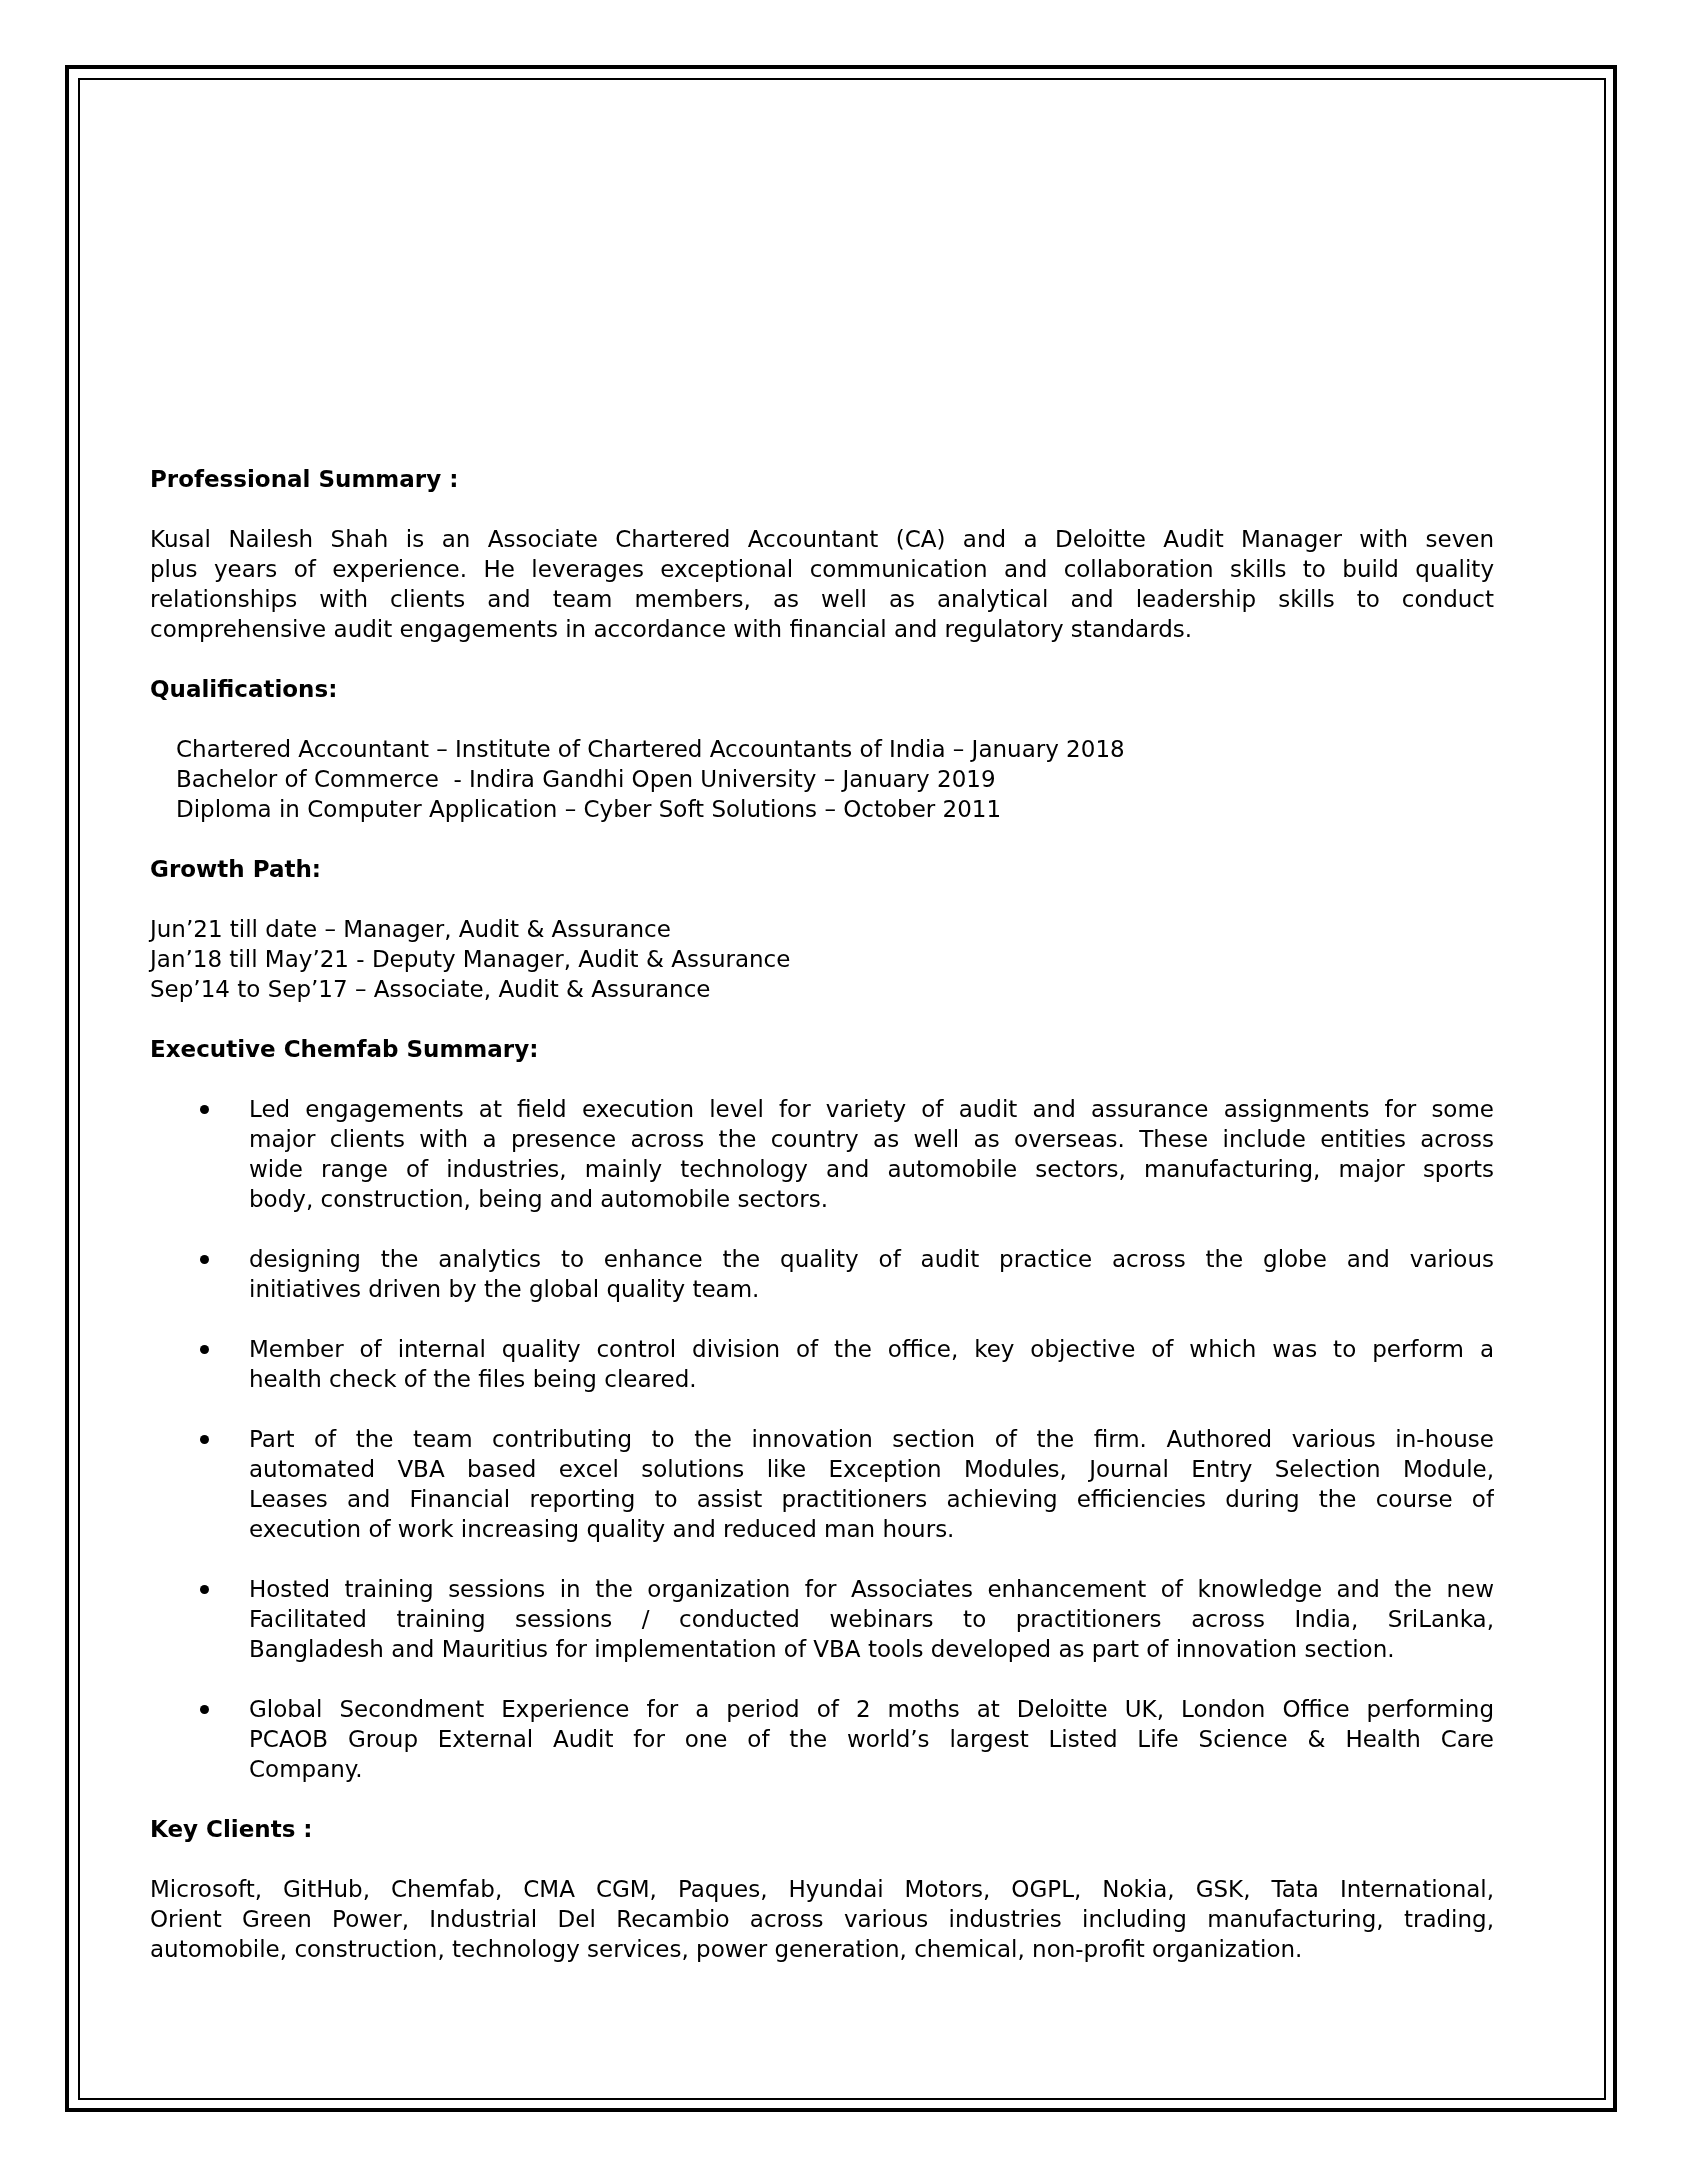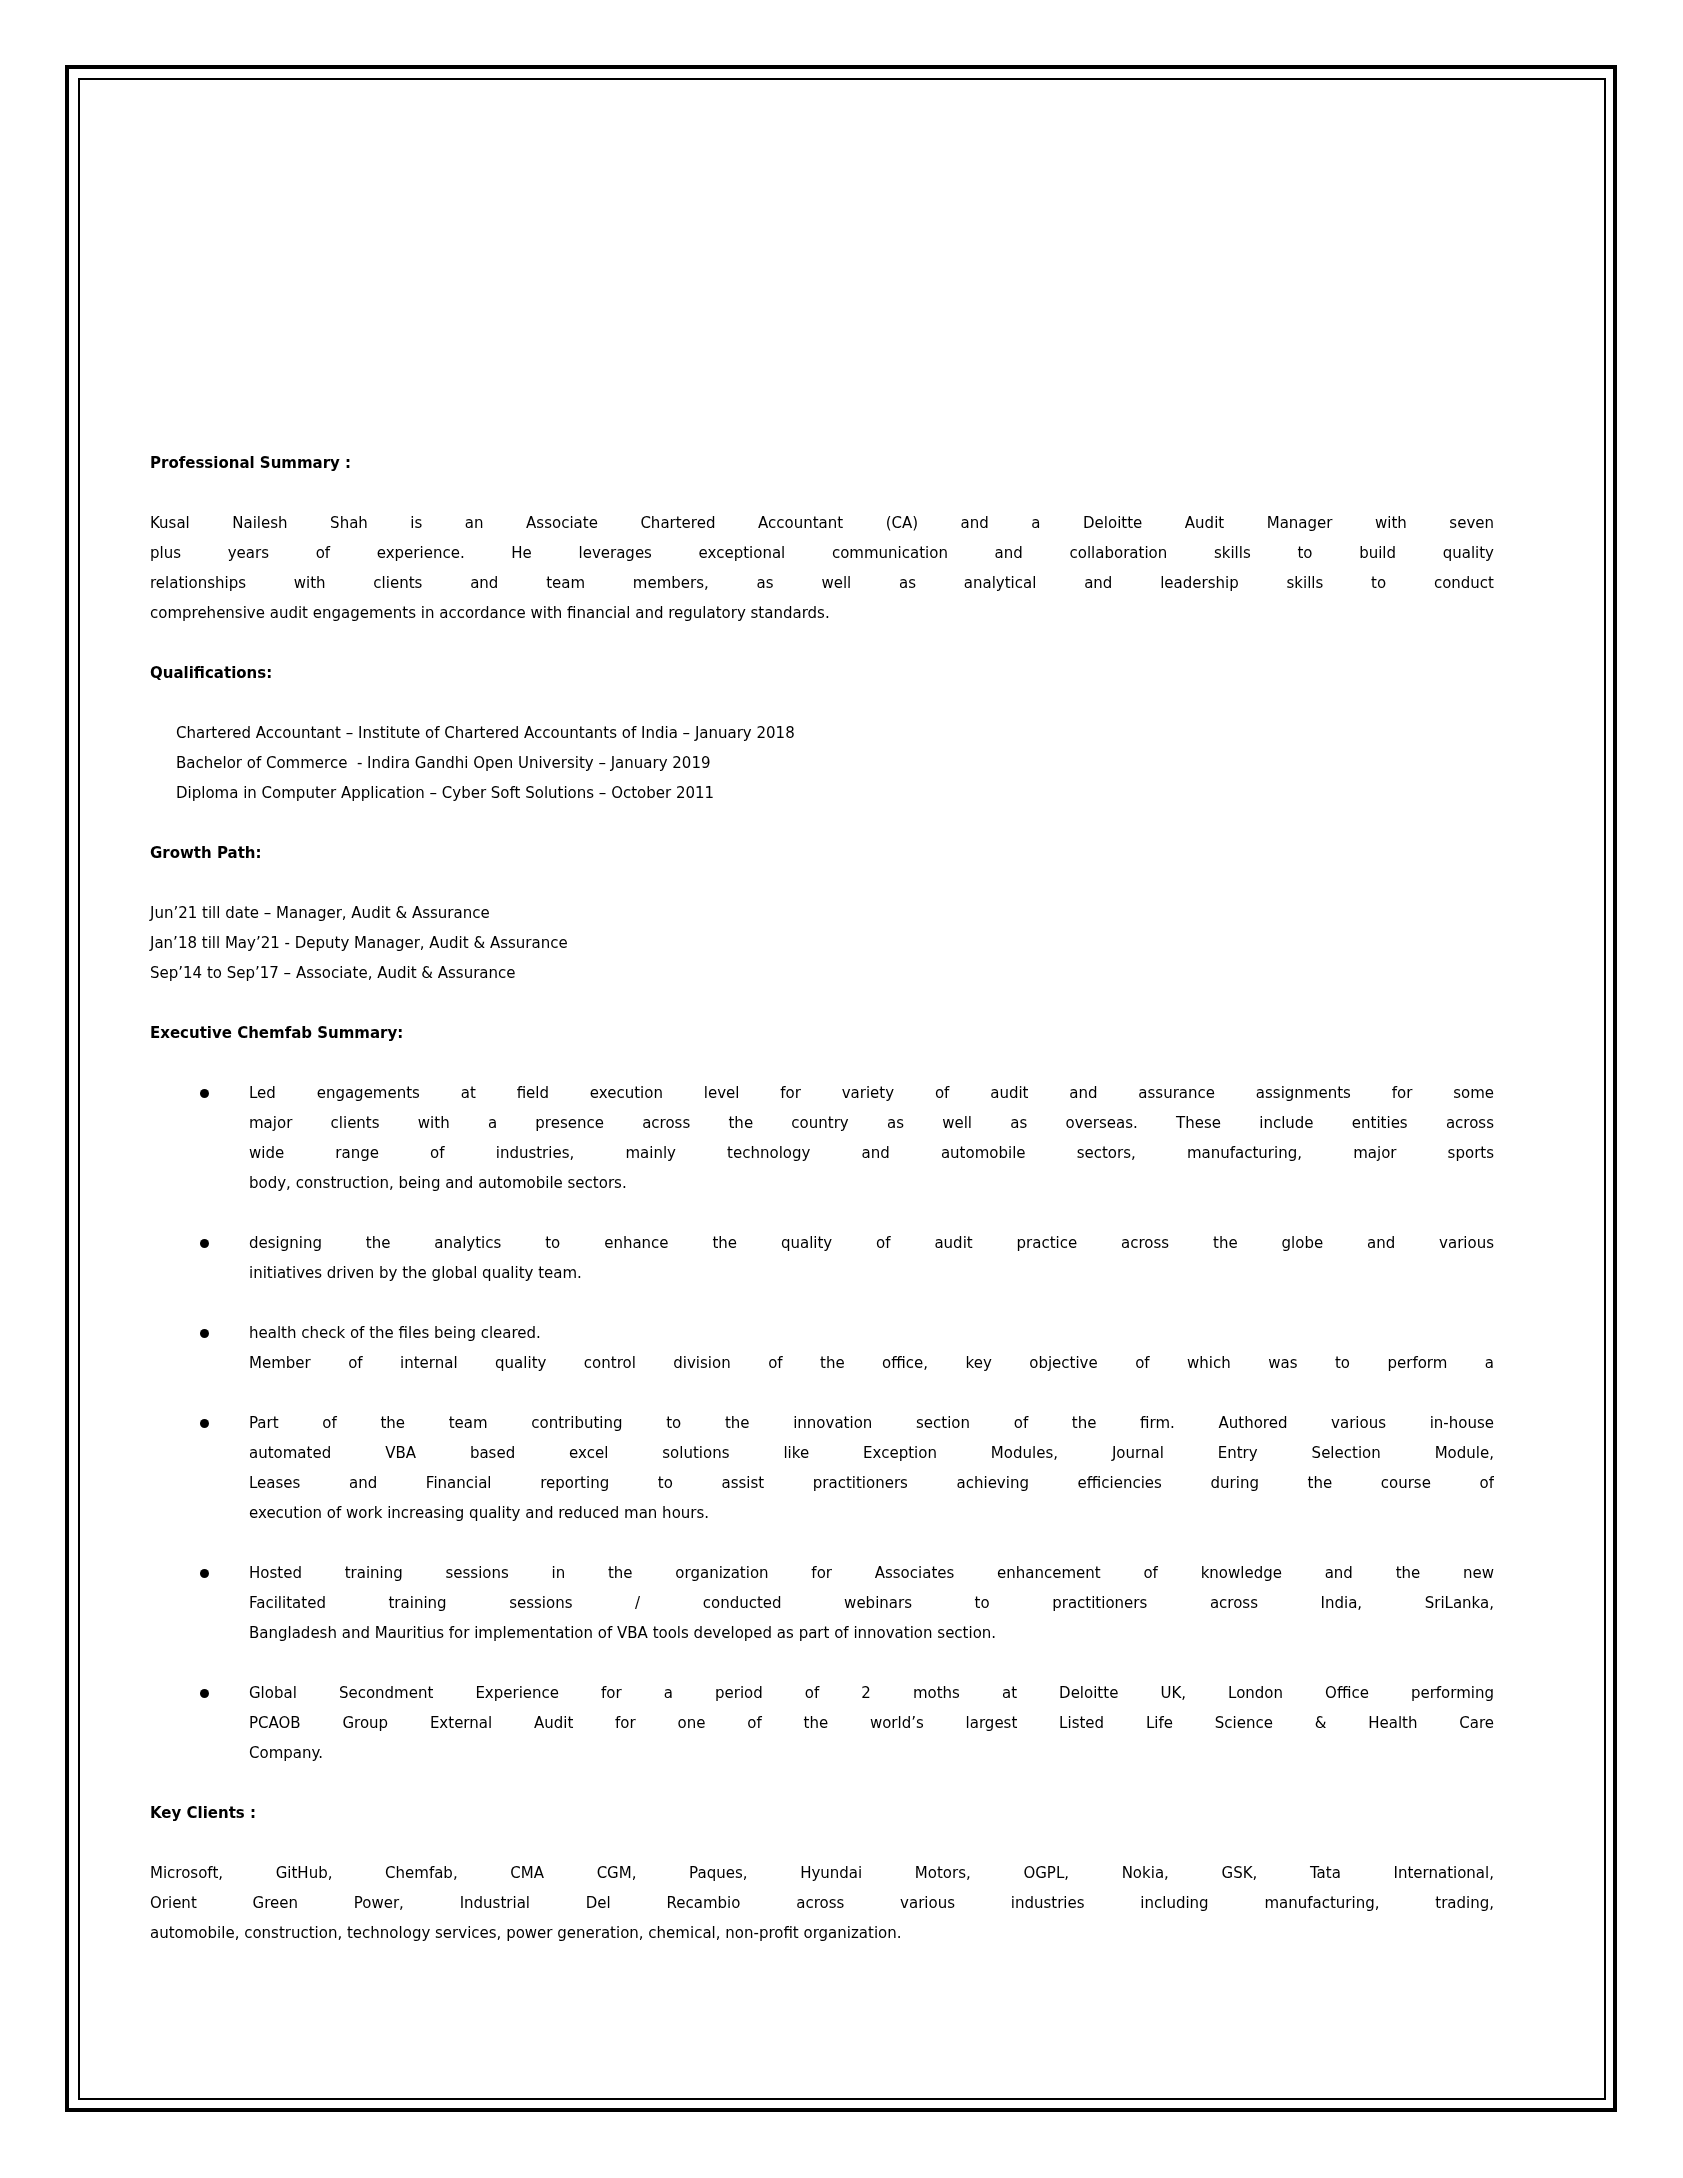--- a/index.html
+++ b/index.html
@@ -27,23 +27,23 @@
     position: absolute;
     left: 78px;
     top: 78px;
     width: 1524px;
     height: 2018px;
     border: 2px solid #000;
   }
   .content {
     position: absolute;
     left: 150px;
-    top: 448px;
+    top: 464px;
     width: 1344px;
-    font-size: 15px;
+    font-size: 23px;
     line-height: 30px;
   }
   .heading {
     font-weight: bold;
     height: 30px;
     white-space: pre;
   }
   .gap {
     height: 30px;
   }
@@ -136,22 +136,22 @@
 
     <div class="bullet-item">
       <span class="bullet-dot"></span>
       <div class="line just">designing the analytics to enhance the quality of audit practice across the globe and various</div>
       <div class="line last">initiatives driven by the global quality team.</div>
     </div>
     <div class="gap"></div>
 
     <div class="bullet-item">
       <span class="bullet-dot"></span>
+      <div class="line just">Member of internal quality control division of the office, key objective of which was to perform a</div>
       <div class="line last">health check of the files being cleared.</div>
-      <div class="line just">Member of internal quality control division of the office, key objective of which was to perform a</div>
     </div>
     <div class="gap"></div>
 
     <div class="bullet-item">
       <span class="bullet-dot"></span>
       <div class="line just">Part of the team contributing to the innovation section of the firm. Authored various in-house</div>
       <div class="line just">automated VBA based excel solutions like Exception Modules, Journal Entry Selection Module,</div>
       <div class="line just">Leases and Financial reporting to assist practitioners achieving efficiencies during the course of</div>
       <div class="line last">execution of work increasing quality and reduced man hours.</div>
     </div>

